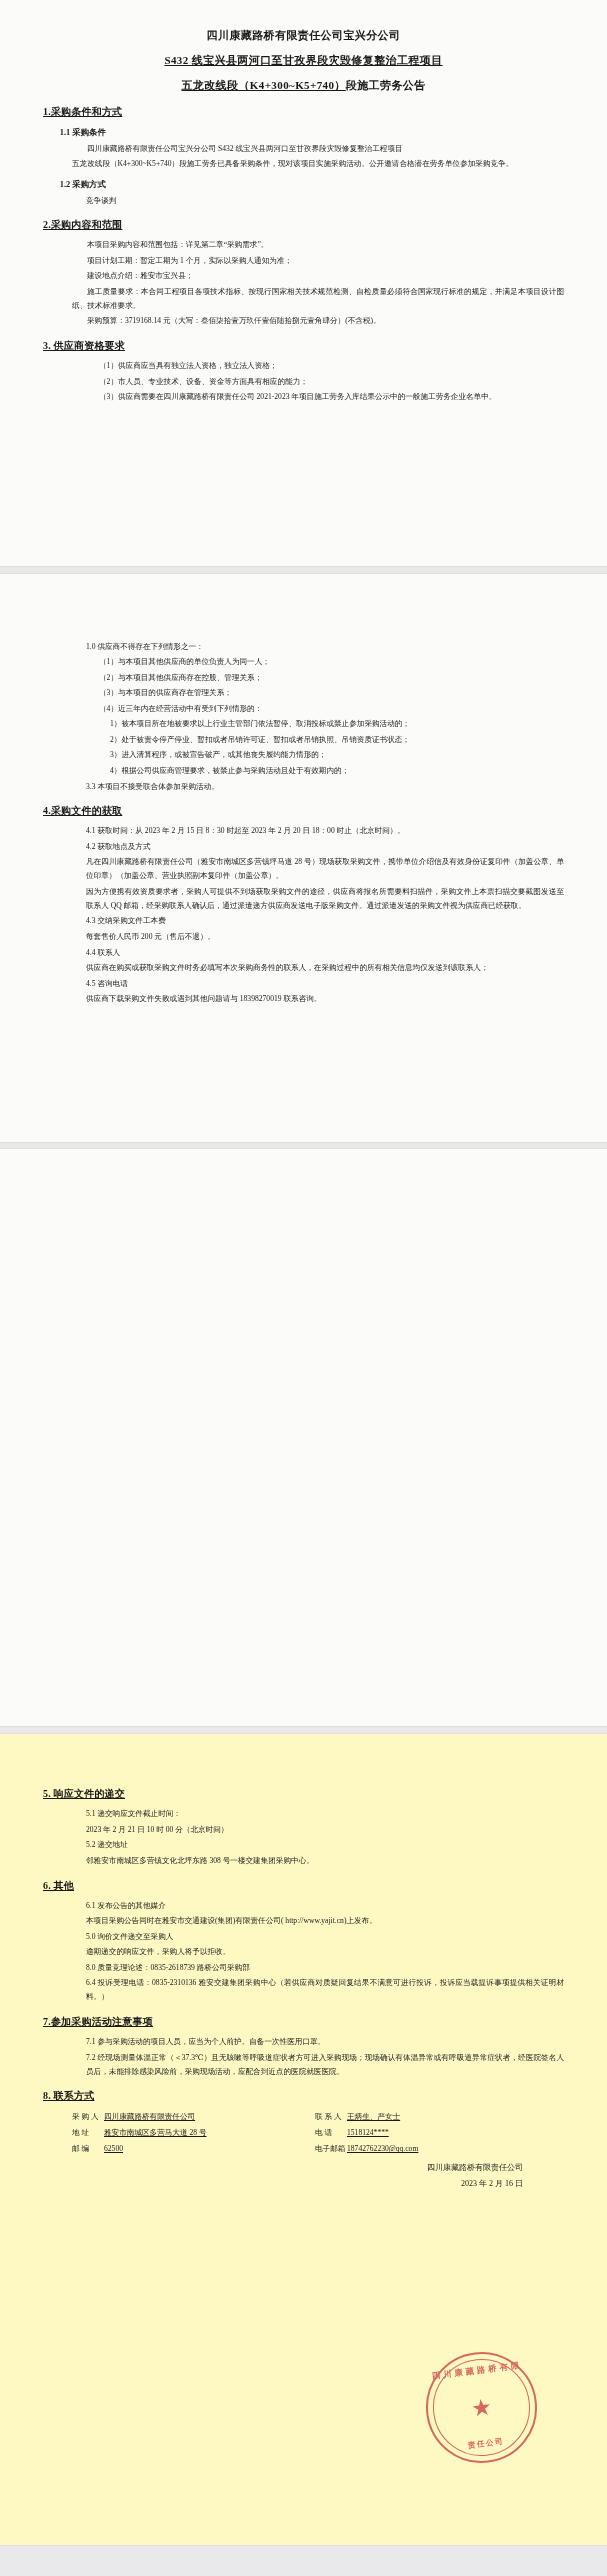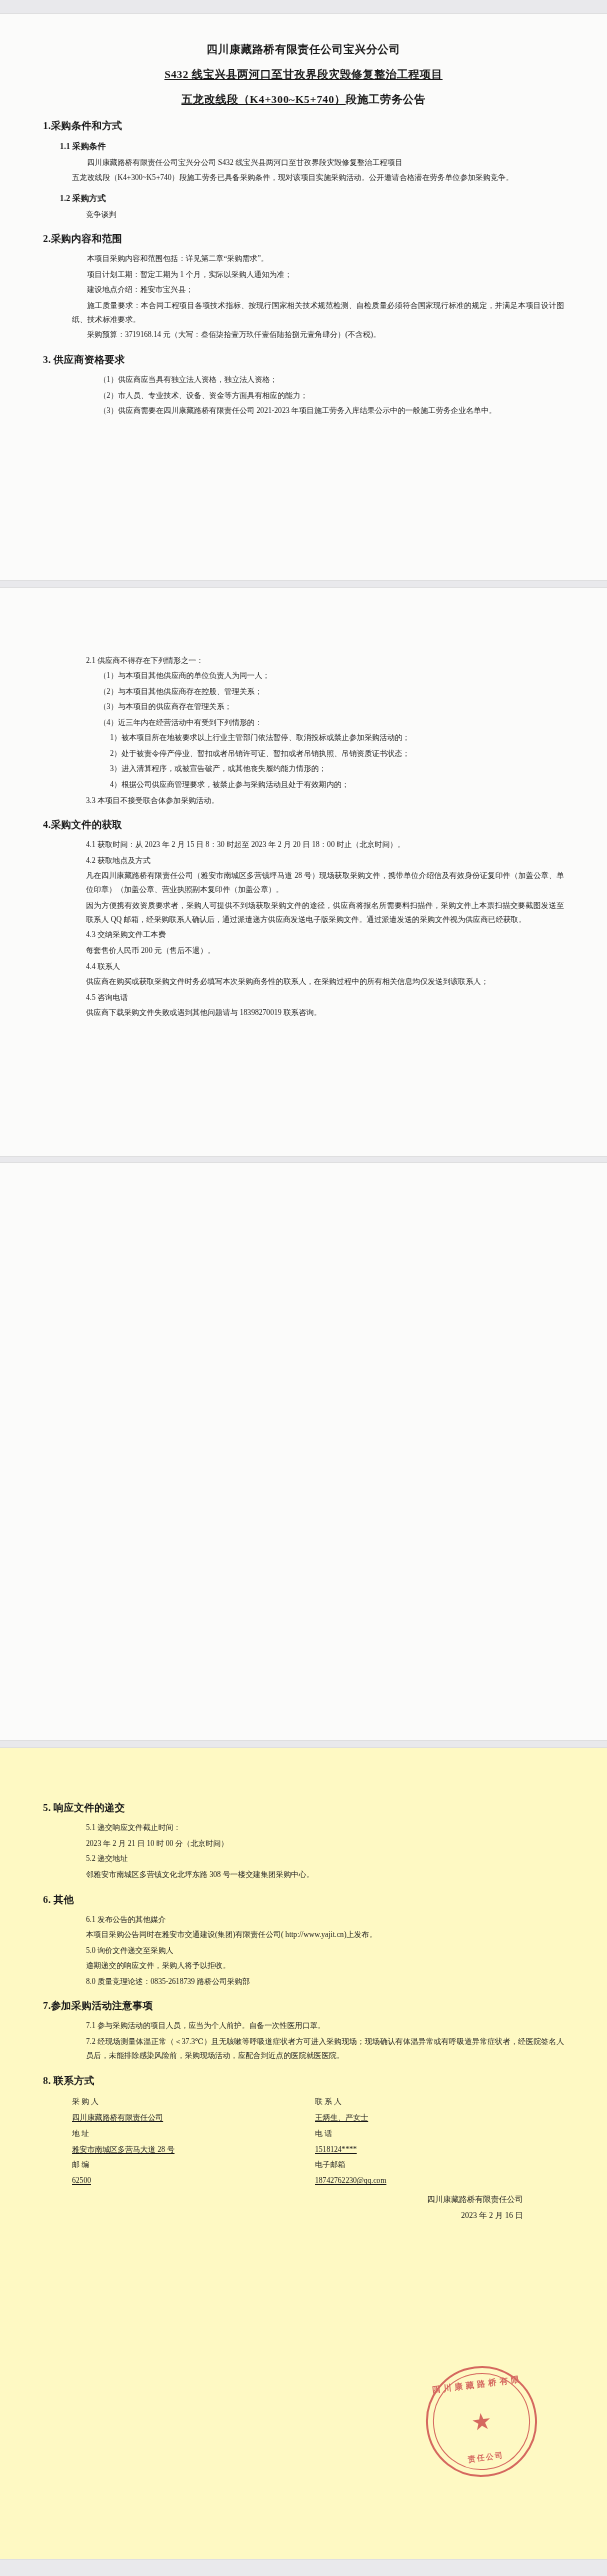--- a/index.html
+++ b/index.html
@@ -5,21 +5,21 @@
   * { box-sizing: border-box; }
   html, body { margin:0; padding:0; }
   body {
     width: 607px;
     background: #e9e9ec;
     font-family: "Liberation Serif", "DejaVu Serif", serif;
     color: #1a1a1a;
   }
   .doc {
     width: 607px;
-    margin: 14px auto;
+    margin: 0 auto;
     padding: 0;
   }
   .page {
     position: relative;
     background: #fbfbfa;
     margin: 0 0 7.6px 0;
     padding: 23px 43px 26px 43px;
     box-shadow: 0 0 0 0.8px #dcdcdc;
     overflow: hidden;
   }
@@ -41,20 +41,21 @@
   .t-line2 {
     font-size: 11px; font-weight:bold; letter-spacing:0.4px;
     margin: 0 0 12px 0;
   }
   .t-line2 u { text-decoration: underline; }
 
   h2.sec {
     font-size: 10px; font-weight: bold;
     margin: 10.6px 0 6px 0;
     letter-spacing: 0.2px;
+    text-decoration: underline;
   }
   h3.sub {
     font-size: 8.4px; font-weight: bold;
     margin: 7.6px 0 3.8px 0;
     padding-left: 16.7px;
   }
   p.body {
     font-size: 7.6px;
     line-height: 1.85;
     margin: 0 0 1.5px 0;
@@ -66,21 +67,21 @@
     text-indent: 15px;
   }
   p.body.lv2 { padding-left: 43px; }
   p.body.lv3 { padding-left: 56px; }
   p.body.lv4 { padding-left: 67px; }
   .gap-l { height: 20px; }
   .gap-xl { height: 43px; }
 
   
   .contact { padding-left: 29px; font-size: 7.6px; line-height: 2.1; }
-  .contact-row { display:flex;flex-direction:column; }
+  .contact-row { display:flex; }
   .contact-row .k { width: 32px; flex: none; }
   .contact-row .v { text-decoration: underline; }
   .contact-two { display:flex; }
   .contact-two .col-left { width: 243px; }
   .contact-two .col-right { flex:1; }
 
   .sign {
     text-align: right;
     font-size: 8px;
     line-height: 2;
@@ -152,21 +153,21 @@
 
     <h2 class="sec">3. 供应商资格要求</h2>
     <p class="body lv3">（1）供应商应当具有独立法人资格，独立法人资格；</p>
     <p class="body lv3">（2）市人员、专业技术、设备、资金等方面具有相应的能力；</p>
     <p class="body lv3">（3）供应商需要在四川康藏路桥有限责任公司 2021-2023 年项目施工劳务入库结果公示中的一般施工劳务企业名单中。</p>
   </div>
 
   <div class="page p2">
     <div class="gap-xl"></div>
 
-    <p class="body lv2">2.1 供应商不得存在下列情形之一：</p>
+    <p class="body lv2">1.0 供应商不得存在下列情形之一：</p>
     <p class="body lv3">（1）与本项目其他供应商的单位负责人为同一人；</p>
     <p class="body lv3">（2）与本项目其他供应商存在控股、管理关系；</p>
     <p class="body lv3">（3）与本项目的供应商存在管理关系；</p>
     <p class="body lv3">（4）近三年内在经营活动中有受到下列情形的：</p>
     <p class="body lv4">1）被本项目所在地被要求以上行业主管部门依法暂停、取消投标或禁止参加采购活动的；</p>
     <p class="body lv4">2）处于被责令停产停业、暂扣或者吊销许可证、暂扣或者吊销执照、吊销资质证书状态；</p>
     <p class="body lv4">3）进入清算程序，或被宣告破产，或其他丧失履约能力情形的；</p>
     <p class="body lv4">4）根据公司供应商管理要求，被禁止参与采购活动且处于有效期内的；</p>
     <p class="body lv2">3.3 本项目不接受联合体参加采购活动。</p>
 
@@ -193,20 +194,21 @@
     <p class="body lv2">2023 年 2 月 21 日 10 时 00 分（北京时间）</p>
     <p class="body lv2">5.2 递交地址</p>
     <p class="body lv2">邻雅安市南城区多营镇文化北坪东路 308 号一楼交建集团采购中心。</p>
 
     <h2 class="sec">6. 其他</h2>
     <p class="body lv2">6.1 发布公告的其他媒介</p>
     <p class="body lv2">本项目采购公告同时在雅安市交通建设(集团)有限责任公司( http://www.yajit.cn)上发布。</p>
     <p class="body lv2">5.0 询价文件递交至采购人</p>
     <p class="body lv2">逾期递交的响应文件，采购人将予以拒收。</p>
     <p class="body lv2">8.0 质量竞理论述：0835-2618739 路桥公司采购部</p>
+    <p class="body lv2">6.4 投诉受理电话：0835-2310136 雅安交建集团采购中心（若供应商对质疑回复结果不满意可进行投诉，投诉应当载提诉事项提供相关证明材料。）</p>
 
     <h2 class="sec">7.参加采购活动注意事项</h2>
     <p class="body lv2">7.1 参与采购活动的项目人员，应当为个人前护。自备一次性医用口罩。</p>
     <p class="body lv2">7.2 经现场测量体温正常（＜37.3℃）且无咳嗽等呼吸道症状者方可进入采购现场；现场确认有体温异常或有呼吸道异常症状者，经医院签名人员后，未能排除感染风险前，采购现场活动，应配合到近点的医院就医医院。</p>
 
     <h2 class="sec">8. 联系方式</h2>
 
     <div class="contact">
       <div class="contact-two">
         <div class="col-left">

